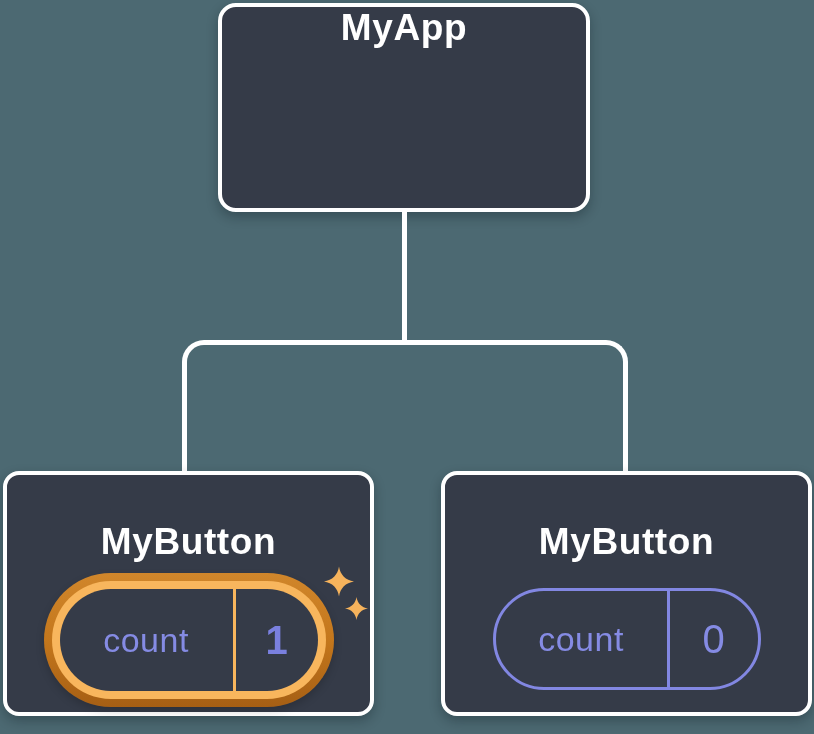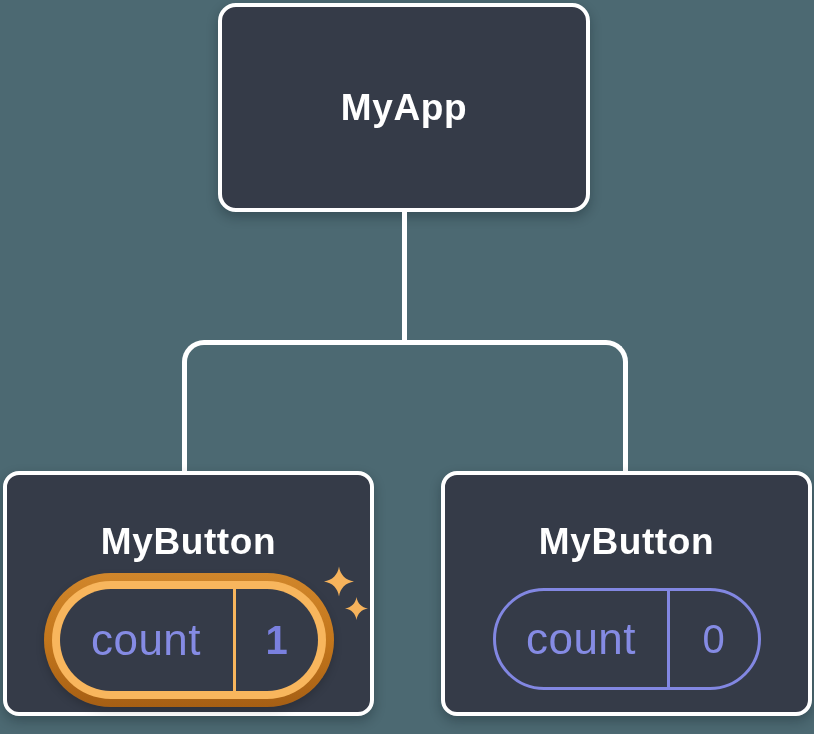--- a/index.html
+++ b/index.html
@@ -14,21 +14,21 @@
     background:var(--bg);
     font-family:"Liberation Sans","DejaVu Sans",sans-serif;
   }
   .node{
     position:absolute;background:var(--card);
     border:4px solid var(--line);
     box-shadow:0 5px 12px rgba(10,20,28,.30);
   }
   .root-node{
     left:218px;top:3px;width:372px;height:209px;border-radius:18px;
-    display:flex;align-items:center;justify-content:center;
+    display:flex;align-items:flex-start;justify-content:center;
   }
   .node-title{
     color:#fff;font-size:37px;font-weight:600;letter-spacing:.6px;
   }
   .connector-stem{
     position:absolute;left:402px;top:210px;width:5px;height:134px;
     background:var(--line);
   }
   .connector-bracket{
     position:absolute;left:182px;top:340px;width:446px;height:132px;
@@ -64,21 +64,21 @@
     border:3px solid var(--purple-border);border-radius:999px;
     width:268px;height:102px;display:flex;align-items:stretch;overflow:hidden;
   }
   .seg{display:flex;align-items:center;justify-content:center;}
   .seg-key{flex:1}
   .pill-core .seg-val{width:82px}
   .pill-default .seg-val{width:88px}
   .pill-divider{width:3px;align-self:stretch}
   .pill-core .pill-divider{background:var(--orange-light)}
   .pill-default .pill-divider{background:var(--purple-border)}
-  .state-key{color:var(--purple);font-size:44px;font-weight:400;letter-spacing:.5px}
+  .state-key{color:var(--purple);font-size:34px;font-weight:400;letter-spacing:.5px}
   .state-val{color:var(--purple);font-size:40px;font-weight:400}
   .state-val.bold{color:var(--purple-strong);font-weight:700}
   .sparkle{position:absolute}
   .sparkle-large{left:317px;top:90px;width:30px;height:33px}
   .sparkle-small{left:338px;top:121px;width:23px;height:25px}
 </style>
 </head>
 <body>
 
 <div class="canvas">

